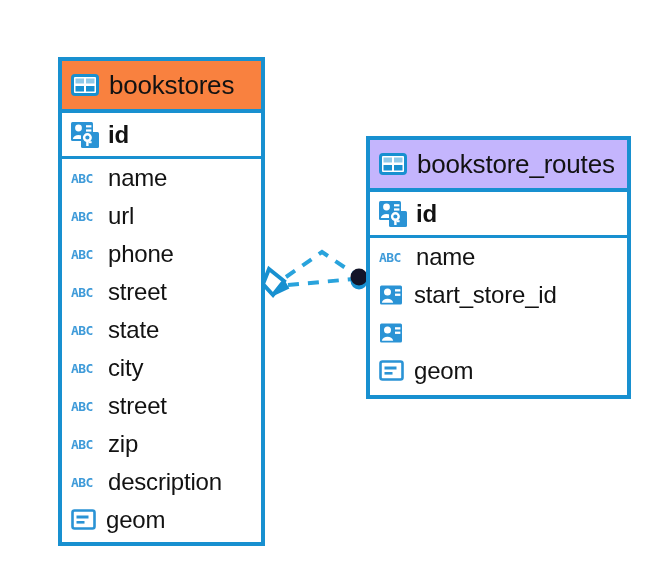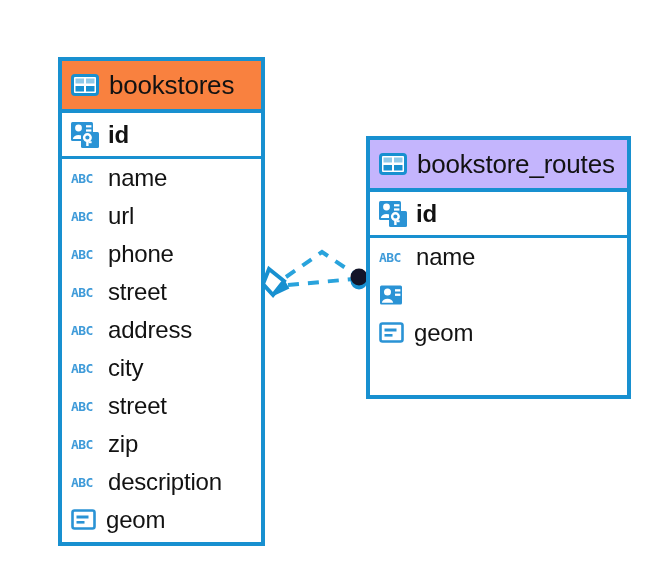--- a/index.html
+++ b/index.html
@@ -193,21 +193,21 @@
         </span>
         <span class="field-label">street</span>
       </div>
 
       <div class="field-row">
         <span class="icon">
           <svg width="28" height="16" viewBox="0 0 28 16">
             <text x="0" y="12.5" font-family="'DejaVu Sans Mono', monospace" font-size="13" font-weight="bold" fill="#3f9bd9" letter-spacing="-0.6">ABC</text>
           </svg>
         </span>
-        <span class="field-label">address</span>
+        <span class="field-label">state</span>
       </div>
 
       <div class="field-row">
         <span class="icon">
           <svg width="28" height="16" viewBox="0 0 28 16">
             <text x="0" y="12.5" font-family="'DejaVu Sans Mono', monospace" font-size="13" font-weight="bold" fill="#3f9bd9" letter-spacing="-0.6">ABC</text>
           </svg>
         </span>
         <span class="field-label">city</span>
       </div>
@@ -291,31 +291,43 @@
 
       <div class="field-row">
         <span class="icon">
           <svg width="28" height="16" viewBox="0 0 28 16">
             <text x="0" y="12.5" font-family="'DejaVu Sans Mono', monospace" font-size="13" font-weight="bold" fill="#3f9bd9" letter-spacing="-0.6">ABC</text>
           </svg>
         </span>
         <span class="field-label">name</span>
       </div>
 
-
       <div class="field-row">
         <span class="icon">
           <svg width="26" height="22" viewBox="0 0 26 22">
             <rect x="1" y="1.5" width="22" height="19" rx="1.5" ry="1.5" fill="#2a93d5"></rect>
             <circle cx="8.5" cy="8" r="3.5" fill="#ffffff"></circle>
             <path d="M 2.8 18.8 C 3.6 13.4 13.4 13.4 14.2 18.8 Z" fill="#ffffff"></path>
             <rect x="16" y="5.2" width="5.4" height="2.3" fill="#ffffff"></rect>
             <rect x="16" y="9.6" width="5.4" height="2.3" fill="#ffffff"></rect>
           </svg>
         </span>
+        <span class="field-label">start_store_id</span>
+      </div>
+
+      <div class="field-row">
+        <span class="icon">
+          <svg width="26" height="22" viewBox="0 0 26 22">
+            <rect x="1" y="1.5" width="22" height="19" rx="1.5" ry="1.5" fill="#2a93d5"></rect>
+            <circle cx="8.5" cy="8" r="3.5" fill="#ffffff"></circle>
+            <path d="M 2.8 18.8 C 3.6 13.4 13.4 13.4 14.2 18.8 Z" fill="#ffffff"></path>
+            <rect x="16" y="5.2" width="5.4" height="2.3" fill="#ffffff"></rect>
+            <rect x="16" y="9.6" width="5.4" height="2.3" fill="#ffffff"></rect>
+          </svg>
+        </span>
       </div>
 
       <div class="field-row">
         <span class="icon">
           <svg width="26" height="24" viewBox="0 0 26 24">
             <rect x="1.5" y="2.5" width="22" height="18" rx="2" ry="2" fill="#ffffff" stroke="#2a93d5" stroke-width="2.6"></rect>
             <rect x="5.5" y="7.5" width="12" height="3" fill="#2a93d5"></rect>
             <rect x="5.5" y="13" width="8" height="2.6" fill="#2a93d5"></rect>
           </svg>
         </span>

